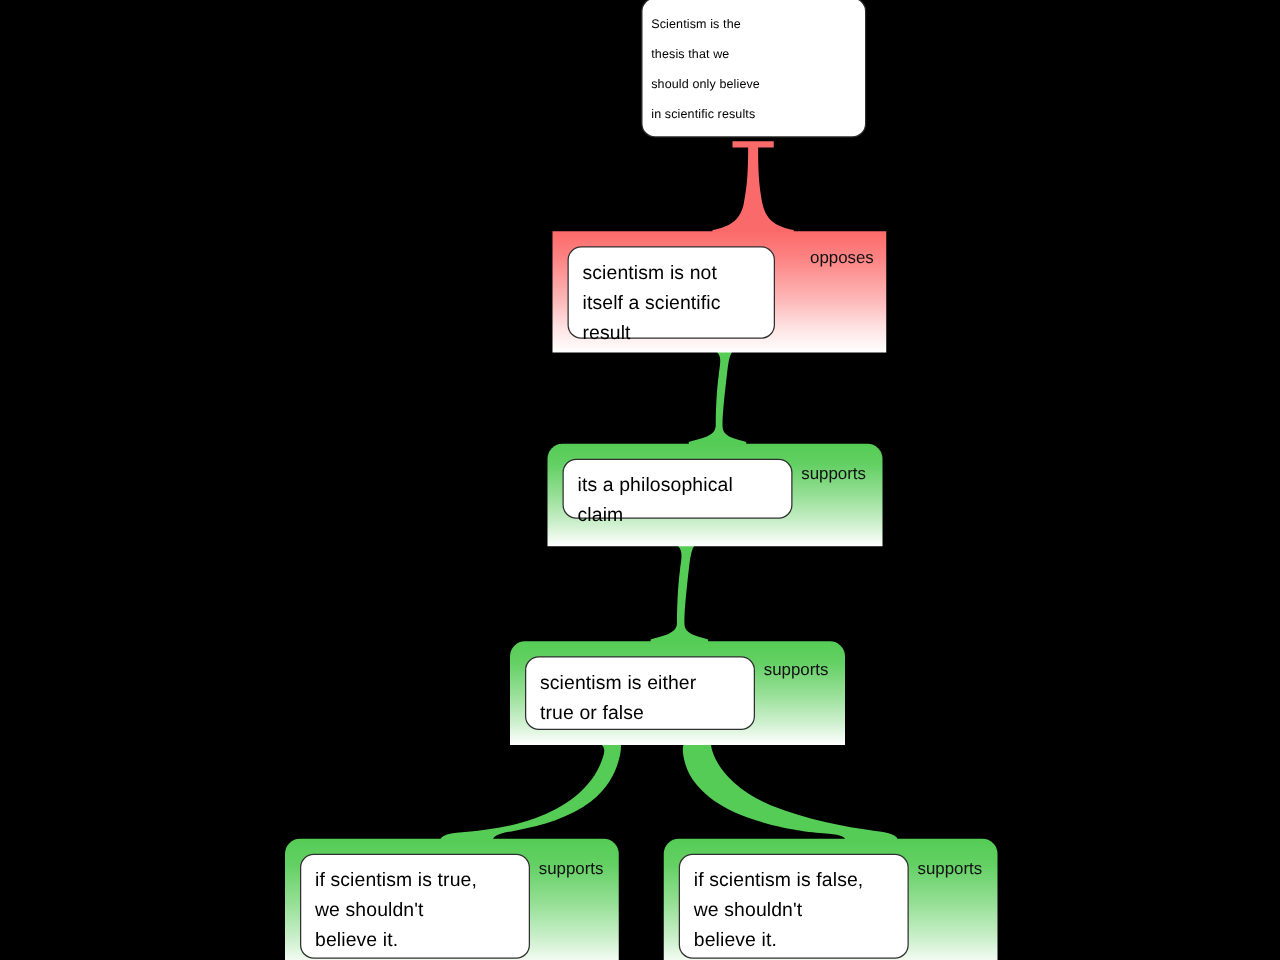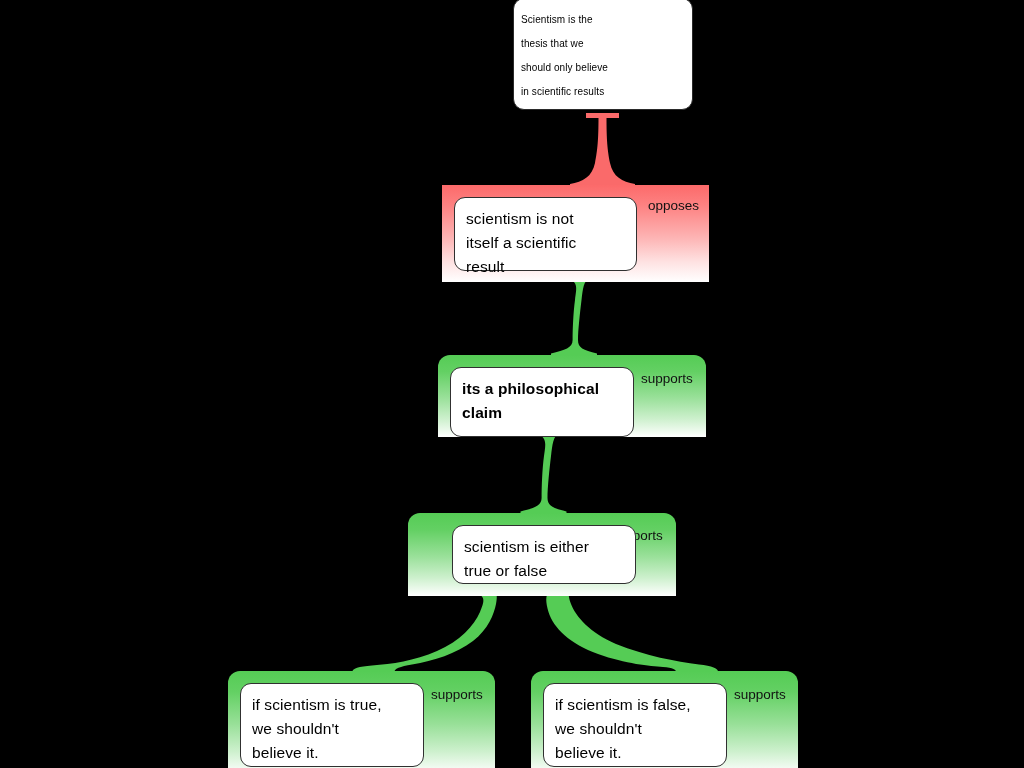--- a/index.html
+++ b/index.html
@@ -170,38 +170,38 @@
 
   <div class="node node-root" style="left:513px; top:-2px; width:180px; height:112px;">
     <div class="claim-text">Scientism is the
 thesis that we
 should only believe
 in scientific results</div>
   </div>
 
   <div class="panel panel-opposes" style="left:442px; top:185px; width:267px; height:97px;">
     <div class="relation-label" style="left:206px; top:13px;">opposes</div>
-    <div class="claim-card" style="left:12px; top:12px; width:183px; height:74px;">
+    <div class="claim-card" style="left:12px; top:12px; width:166px; height:74px;">
       <div class="claim-text">scientism is not
 itself a scientific
 result</div>
     </div>
   </div>
 
   <div class="panel panel-supports" style="left:438px; top:355px; width:268px; height:82px;">
     <div class="relation-label" style="left:203px; top:16px;">supports</div>
-    <div class="claim-card" style="left:12px; top:12px; width:184px; height:70px;font-weight:bold;">
+    <div class="claim-card" style="left:12px; top:12px; width:184px; height:48px;">
       <div class="claim-text">its a philosophical
 claim</div>
     </div>
   </div>
 
   <div class="panel panel-supports" style="left:408px; top:513px; width:268px; height:83px;">
     <div class="relation-label" style="left:203px; top:15px;">supports</div>
-    <div class="claim-card" style="left:12px; top:12px; width:184px; height:59px;margin-left:32px;">
+    <div class="claim-card" style="left:12px; top:12px; width:184px; height:59px;">
       <div class="claim-text">scientism is either
 true or false</div>
     </div>
   </div>
 
   <div class="panel panel-supports" style="left:228px; top:671px; width:267px; height:103px;">
     <div class="relation-label" style="left:203px; top:16px;">supports</div>
     <div class="claim-card" style="left:12px; top:12px; width:184px; height:84px;text-decoration:underline;">
       <div class="claim-text">if scientism is true,
 we shouldn't

